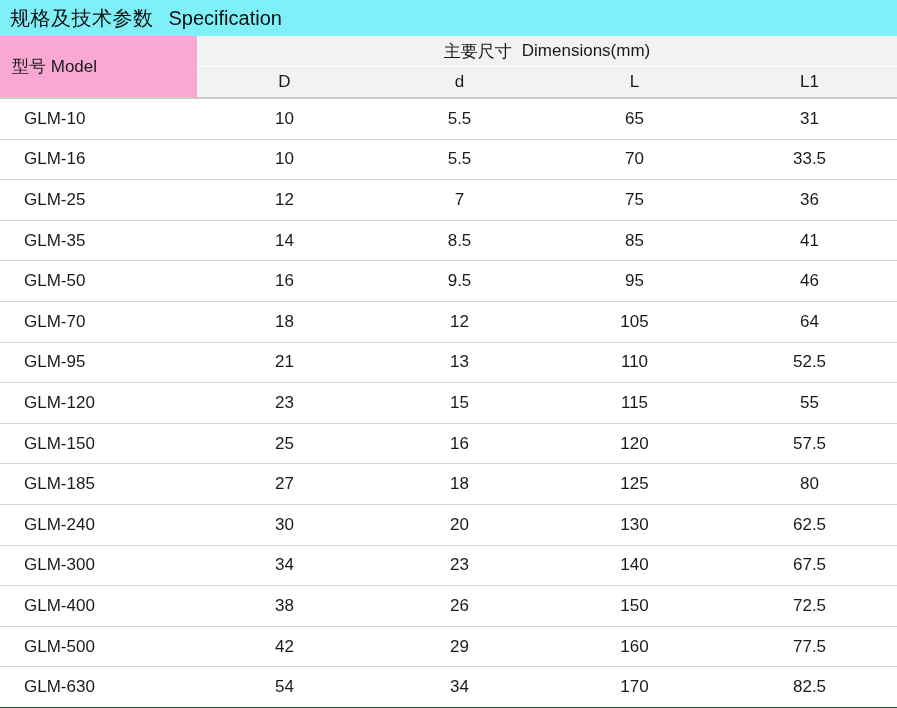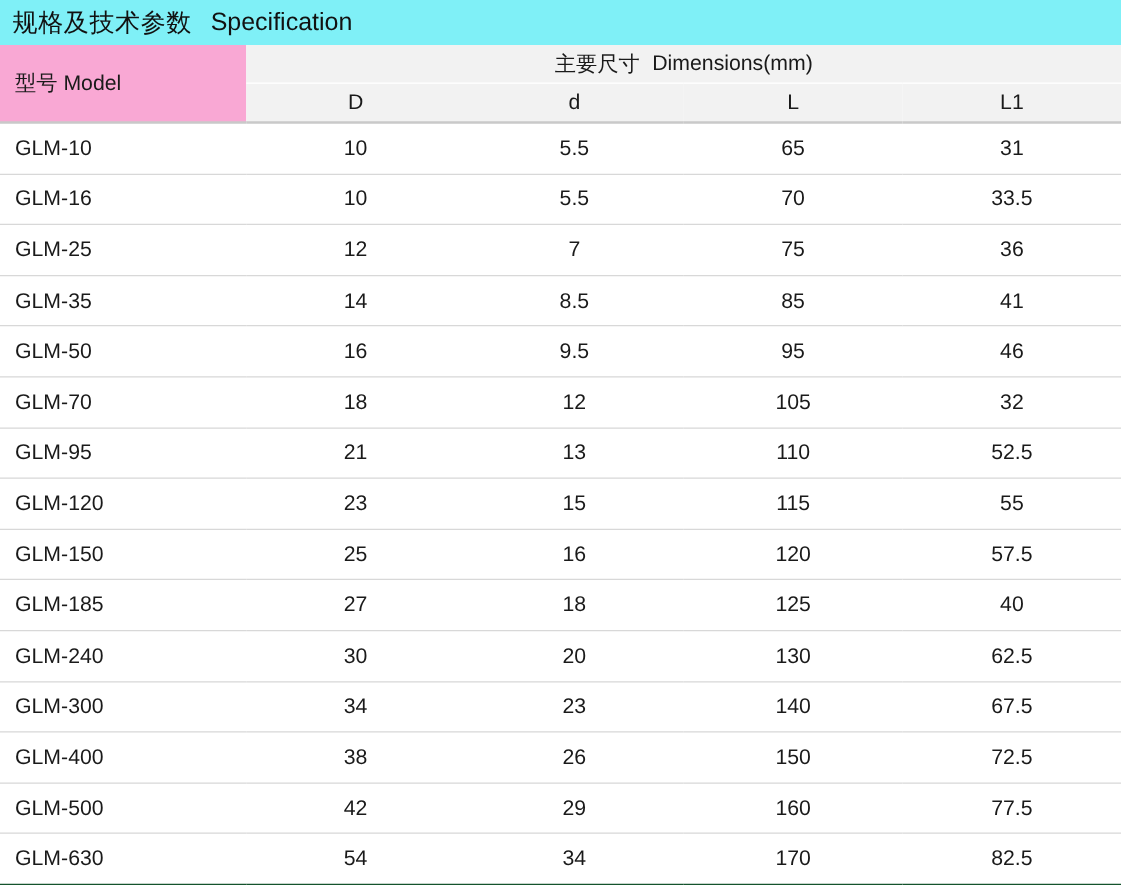--- a/index.html
+++ b/index.html
@@ -83,21 +83,21 @@
   }
   .spec tbody tr {
     height: 39.6px;
   }
   .spec tbody td {
     border-bottom: 1px solid #d8d8d8;
     height: 39.6px;
   }
   .spec tbody td.model {
     text-align: left;
-    padding-left: 12px;
+    padding-left: 24px;
     margin-top: 21px;
   }
   .spec tbody tr:last-child td {
     border-bottom: 2px solid #14532d;
   }
 </style>
 </head>
 <body>
 
 <div class="page">
@@ -166,21 +166,21 @@
         <td>16</td>
         <td>9.5</td>
         <td>95</td>
         <td>46</td>
       </tr>
       <tr>
         <td class="model">GLM-70</td>
         <td>18</td>
         <td>12</td>
         <td>105</td>
-        <td>32</td>
+        <td>64</td>
       </tr>
       <tr>
         <td class="model">GLM-95</td>
         <td>21</td>
         <td>13</td>
         <td>110</td>
         <td>52.5</td>
       </tr>
       <tr>
         <td class="model">GLM-120</td>
@@ -194,21 +194,21 @@
         <td>25</td>
         <td>16</td>
         <td>120</td>
         <td>57.5</td>
       </tr>
       <tr>
         <td class="model">GLM-185</td>
         <td>27</td>
         <td>18</td>
         <td>125</td>
-        <td>40</td>
+        <td>80</td>
       </tr>
       <tr>
         <td class="model">GLM-240</td>
         <td>30</td>
         <td>20</td>
         <td>130</td>
         <td>62.5</td>
       </tr>
       <tr>
         <td class="model">GLM-300</td>

